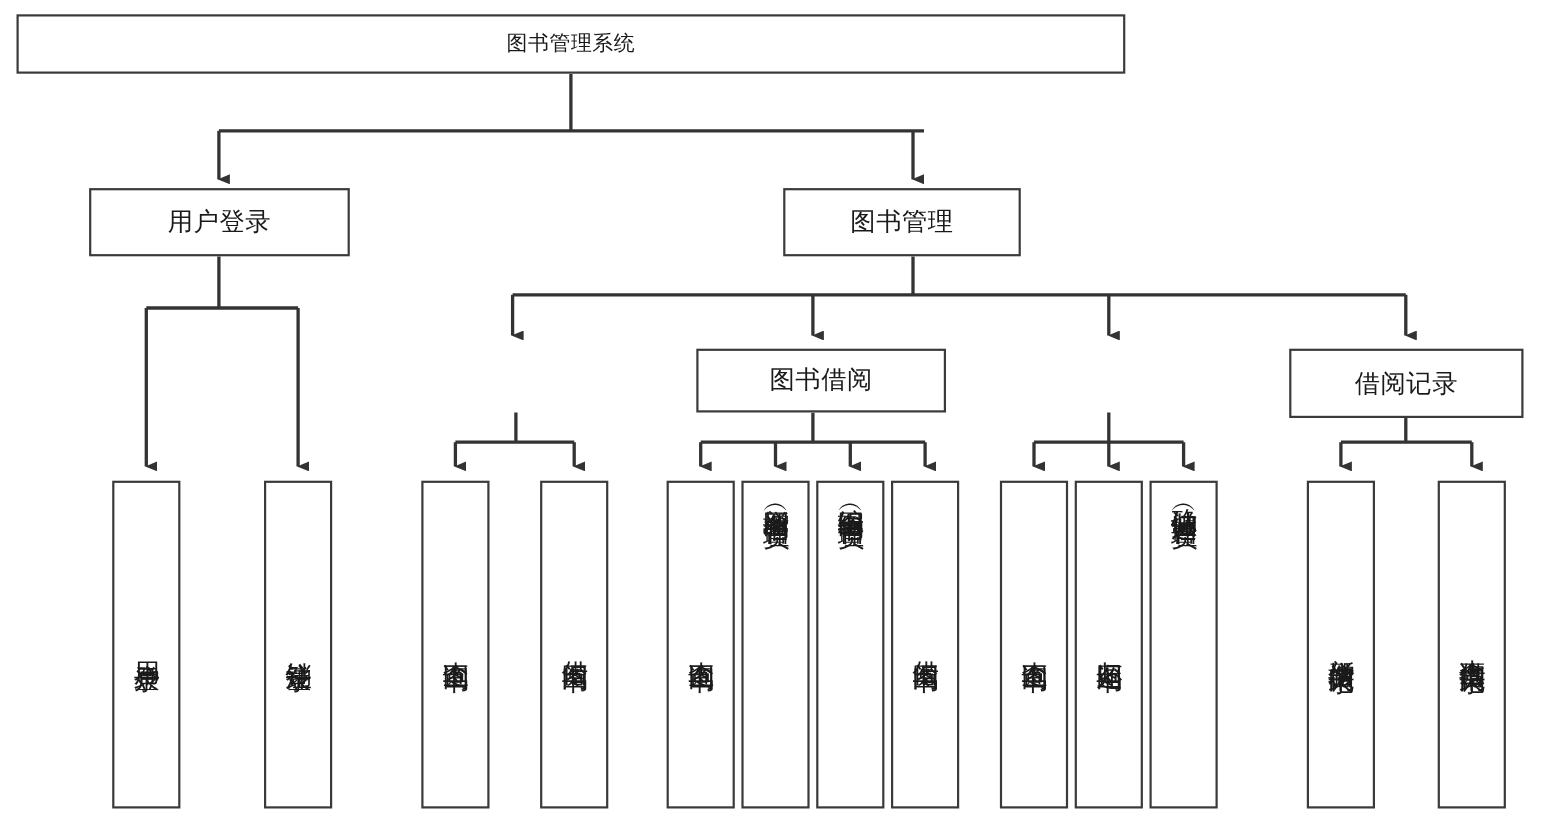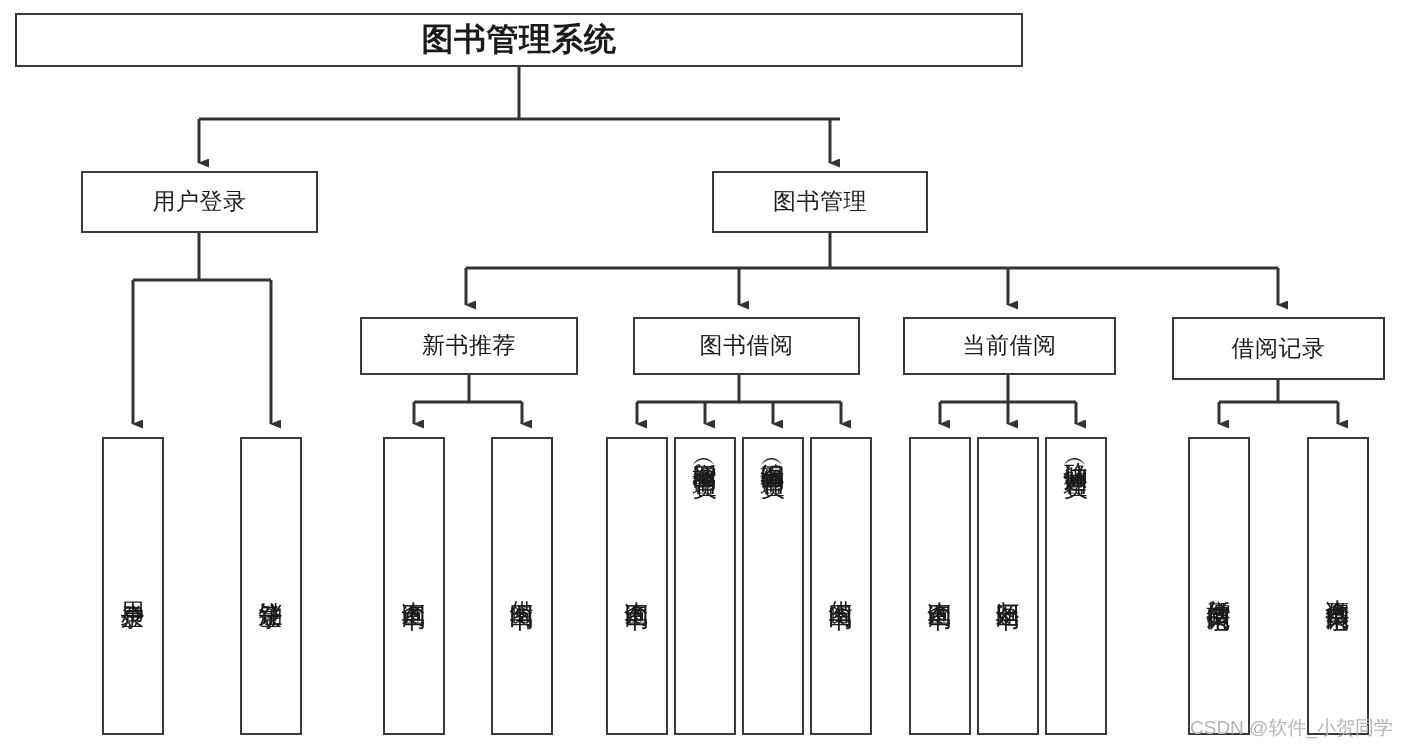--- a/index.html
+++ b/index.html
@@ -39,22 +39,21 @@
     color: #1a1a1a;
     letter-spacing: 0.5px;
     white-space: nowrap;
   }
   
   .node.horiz .label {
     font-size: 23px;
     line-height: 1.1;
   }
   .node.root .label {
-    font-size: 32px;
-    font-weight: bold;
+    font-size: 19px;
   }
   
   .node.vert {
     align-items: flex-start;
     justify-content: center;
     padding-top: 4px;
   }
   .node.vert .label {
     writing-mode: vertical-rl;
     text-orientation: upright;
@@ -136,28 +135,22 @@
     <span class="label">图书管理系统</span>
   </div>
 
   <div class="node horiz" style="left:81px; top:171px; width:237px; height:62px;">
     <span class="label">用户登录</span>
   </div>
   <div class="node horiz" style="left:712px; top:171px; width:216px; height:62px;">
     <span class="label">图书管理</span>
   </div>
 
-  <div class="node horiz" style="left:360px; top:317px; width:218px; height:58px;">
-    <span class="label">新书推荐</span>
-  </div>
   <div class="node horiz" style="left:633px; top:317px; width:227px; height:58px;">
     <span class="label">图书借阅</span>
-  </div>
-  <div class="node horiz" style="left:903px; top:317px; width:213px; height:58px;">
-    <span class="label">当前借阅</span>
   </div>
   <div class="node horiz" style="left:1172px; top:317px; width:213px; height:63px;">
     <span class="label">借阅记录</span>
   </div>
 
   <div class="node vert centered" style="left:102px; top:437px; width:62px; height:298px;">
     <span class="label">用户登录</span>
   </div>
   <div class="node vert centered" style="left:240px; top:437px; width:62px; height:298px;">
     <span class="label">注销登录</span>
@@ -193,17 +186,14 @@
     <span class="label">确认归还（管理员）</span>
   </div>
 
   <div class="node vert centered" style="left:1188px; top:437px; width:62px; height:298px;">
     <span class="label">新增借阅记录</span>
   </div>
   <div class="node vert centered" style="left:1307px; top:437px; width:62px; height:298px;">
     <span class="label">查询借阅记录</span>
   </div>
 
-  <div class="watermark" style="left:1190px; top:715px;">
-    <span>CSDN @软件_小贺同学</span>
-  </div>
 
 </div>
 
 </body></html>

